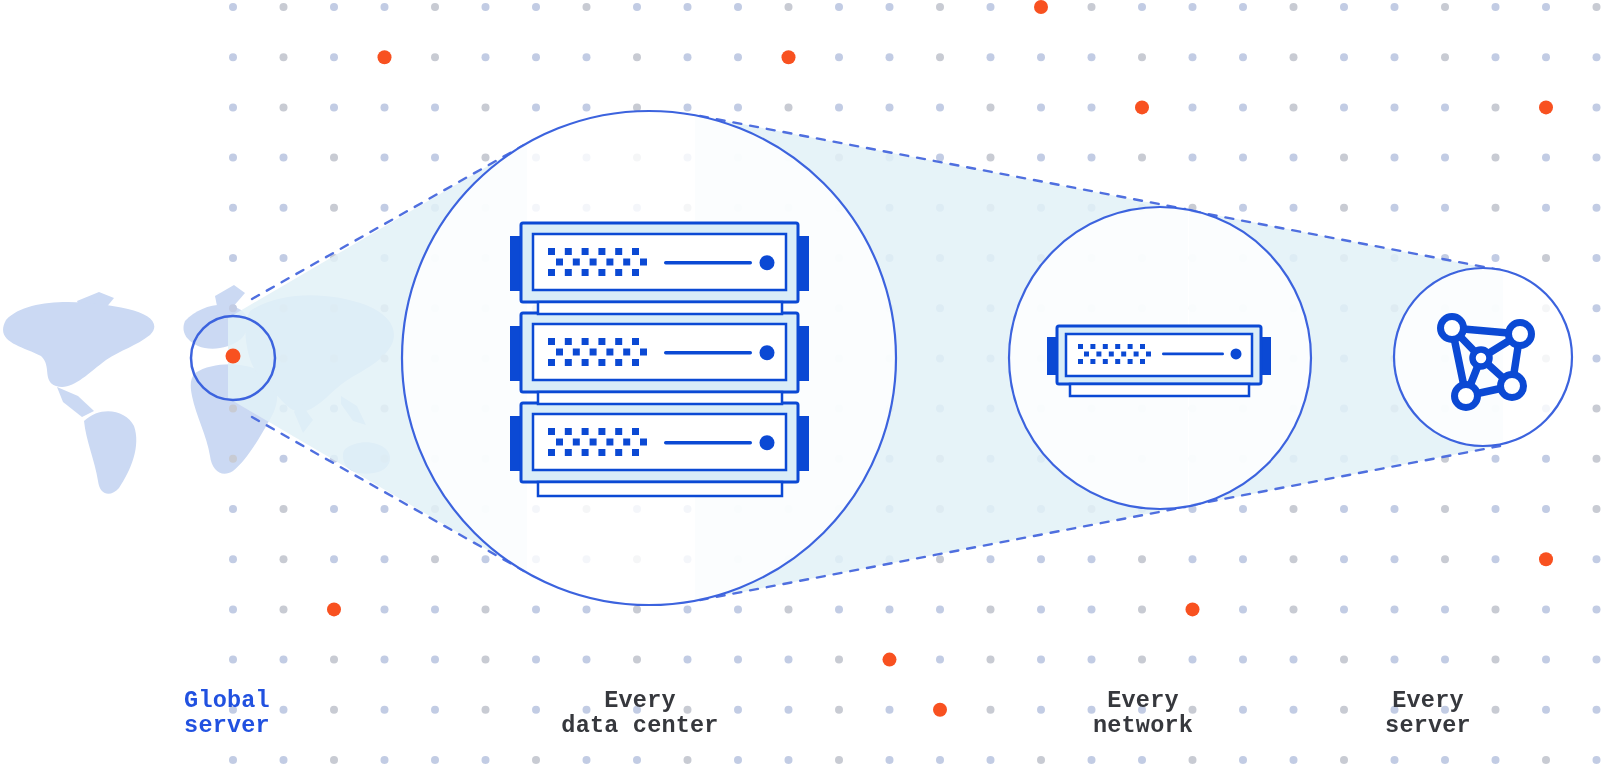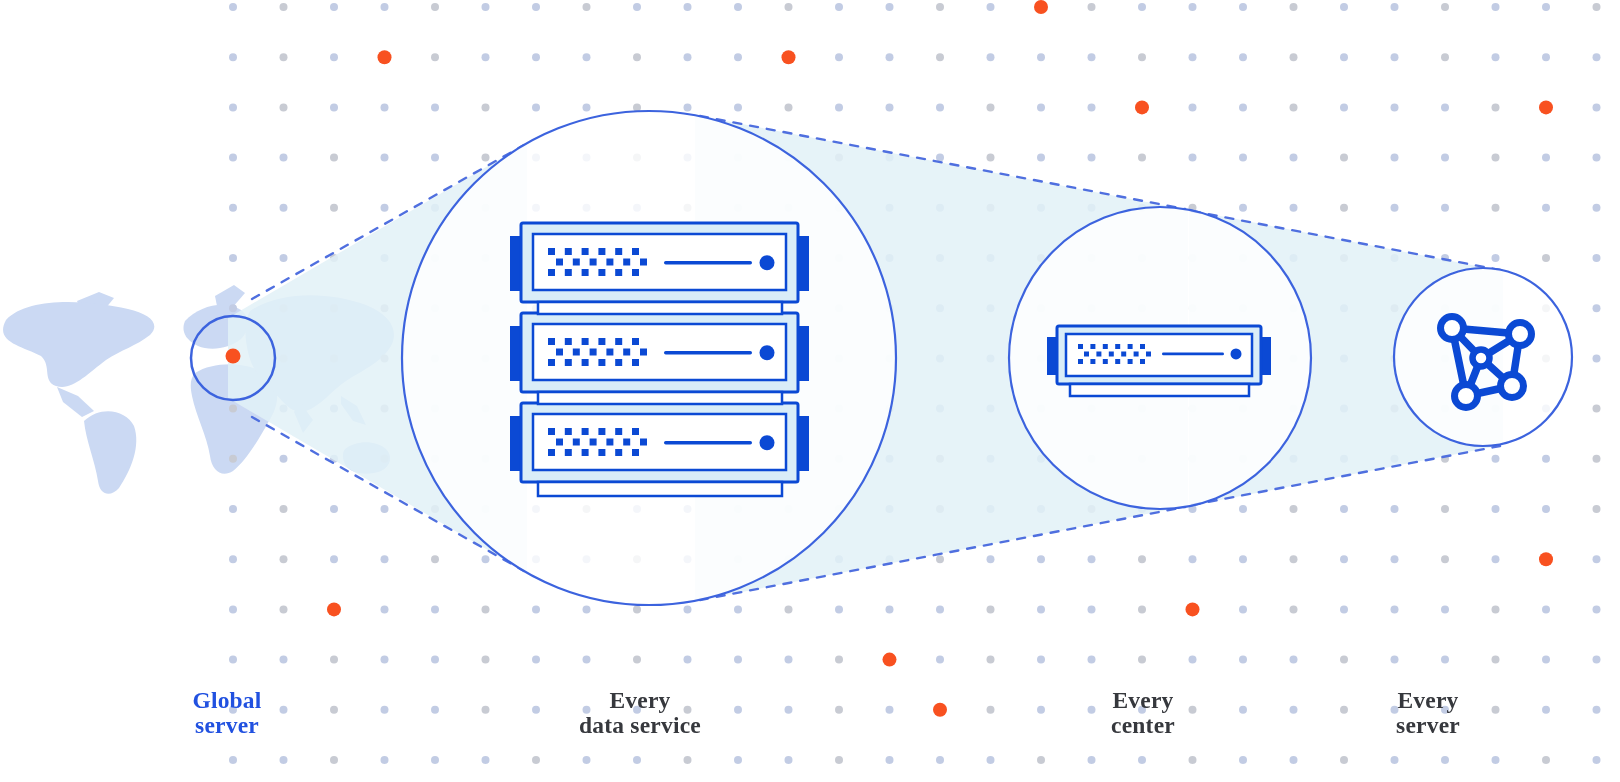--- a/index.html
+++ b/index.html
@@ -1,17 +1,17 @@
 <!DOCTYPE html>
 <html style="--accent-blue: #0b49d4; --circle-stroke: #3c63de; --dash-stroke: #4f6fdf; --beam-fill: #e2f1f7; --map-fill: #cbd9f3; --dot-periwinkle: #c2cce4; --dot-gray: #c8cbd3; --dot-orange: #f85120; --server-bezel: #d9edf8; --label-dark: #36383d; --label-blue: #2151e0;"><head>
 <meta charset="utf-8">
 <style>
   html,body{margin:0;padding:0;background:#ffffff;}
   #stage{position:relative;width:1620px;height:782px;overflow:hidden;background:#ffffff;
-         font-family:Liberation Serif, serif;}
+         font-family:Liberation Mono, monospace;}
   svg{position:absolute;left:0;top:0;}
   .map-land{fill:var(--map-fill);stroke:none;}
   .beam{fill:var(--beam-fill);fill-opacity:.85;stroke:none;}
   .dashline{stroke:var(--dash-stroke);stroke-width:2.4;fill:none;
             stroke-dasharray:8 9;stroke-linecap:round;}
   .zoomcircle{fill:#ffffff;fill-opacity:.82;stroke:var(--circle-stroke);stroke-width:2.2;}
   .mapcircle{fill:none;stroke:var(--circle-stroke);stroke-width:2.5;}
   .blue-solid{fill:var(--accent-blue);}
   .bezel{fill:var(--server-bezel);stroke:var(--accent-blue);stroke-width:3;}
   .panel{fill:#ffffff;stroke:var(--accent-blue);stroke-width:2.5;}
@@ -654,23 +654,23 @@
     <circle class="mesh-node" cx="1481" cy="358" r="8.5" stroke-width="6.5"></circle>
   </g>
 </svg>
 
 <div class="diagram-label blue" style="left:227px;top:688px">
   <span>Global</span><br>
   <span>server</span>
 </div>
 <div class="diagram-label" style="left:640px;top:688px">
   <span>Every</span><br>
-  <span>data service</span>
+  <span>data center</span>
 </div>
 <div class="diagram-label" style="left:1143px;top:688px">
   <span>Every</span><br>
-  <span>center</span>
+  <span>network</span>
 </div>
 <div class="diagram-label" style="left:1428px;top:688px">
   <span>Every</span><br>
   <span>server</span>
 </div>
 </div>
 
 </body></html>

